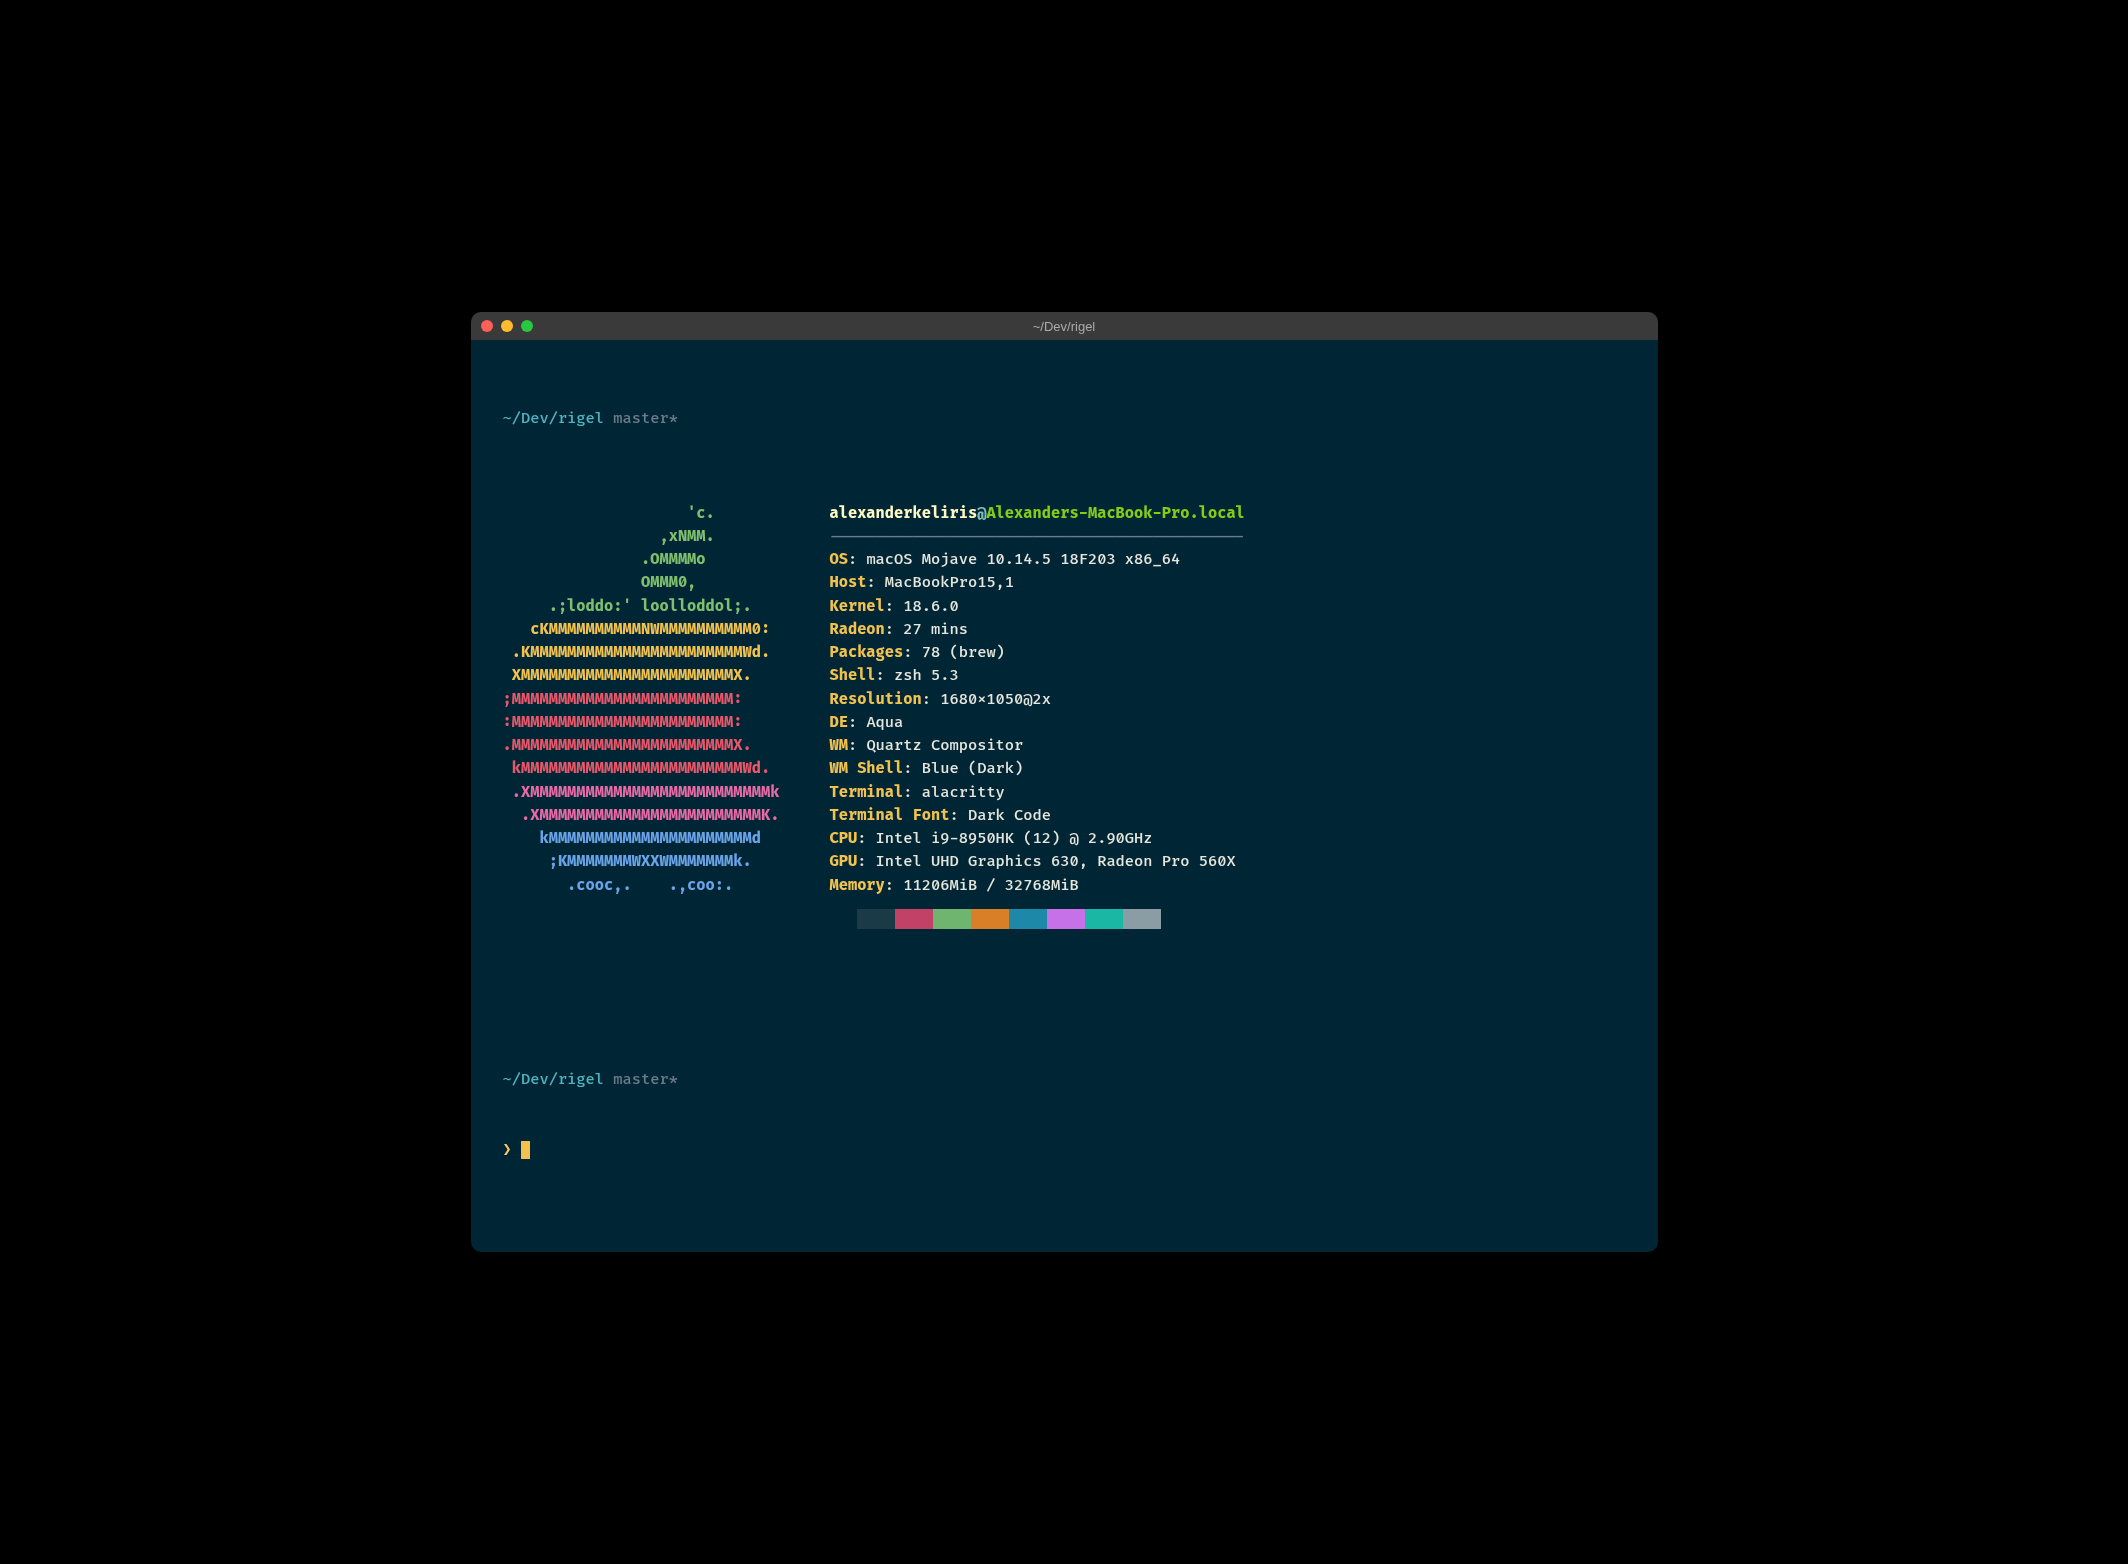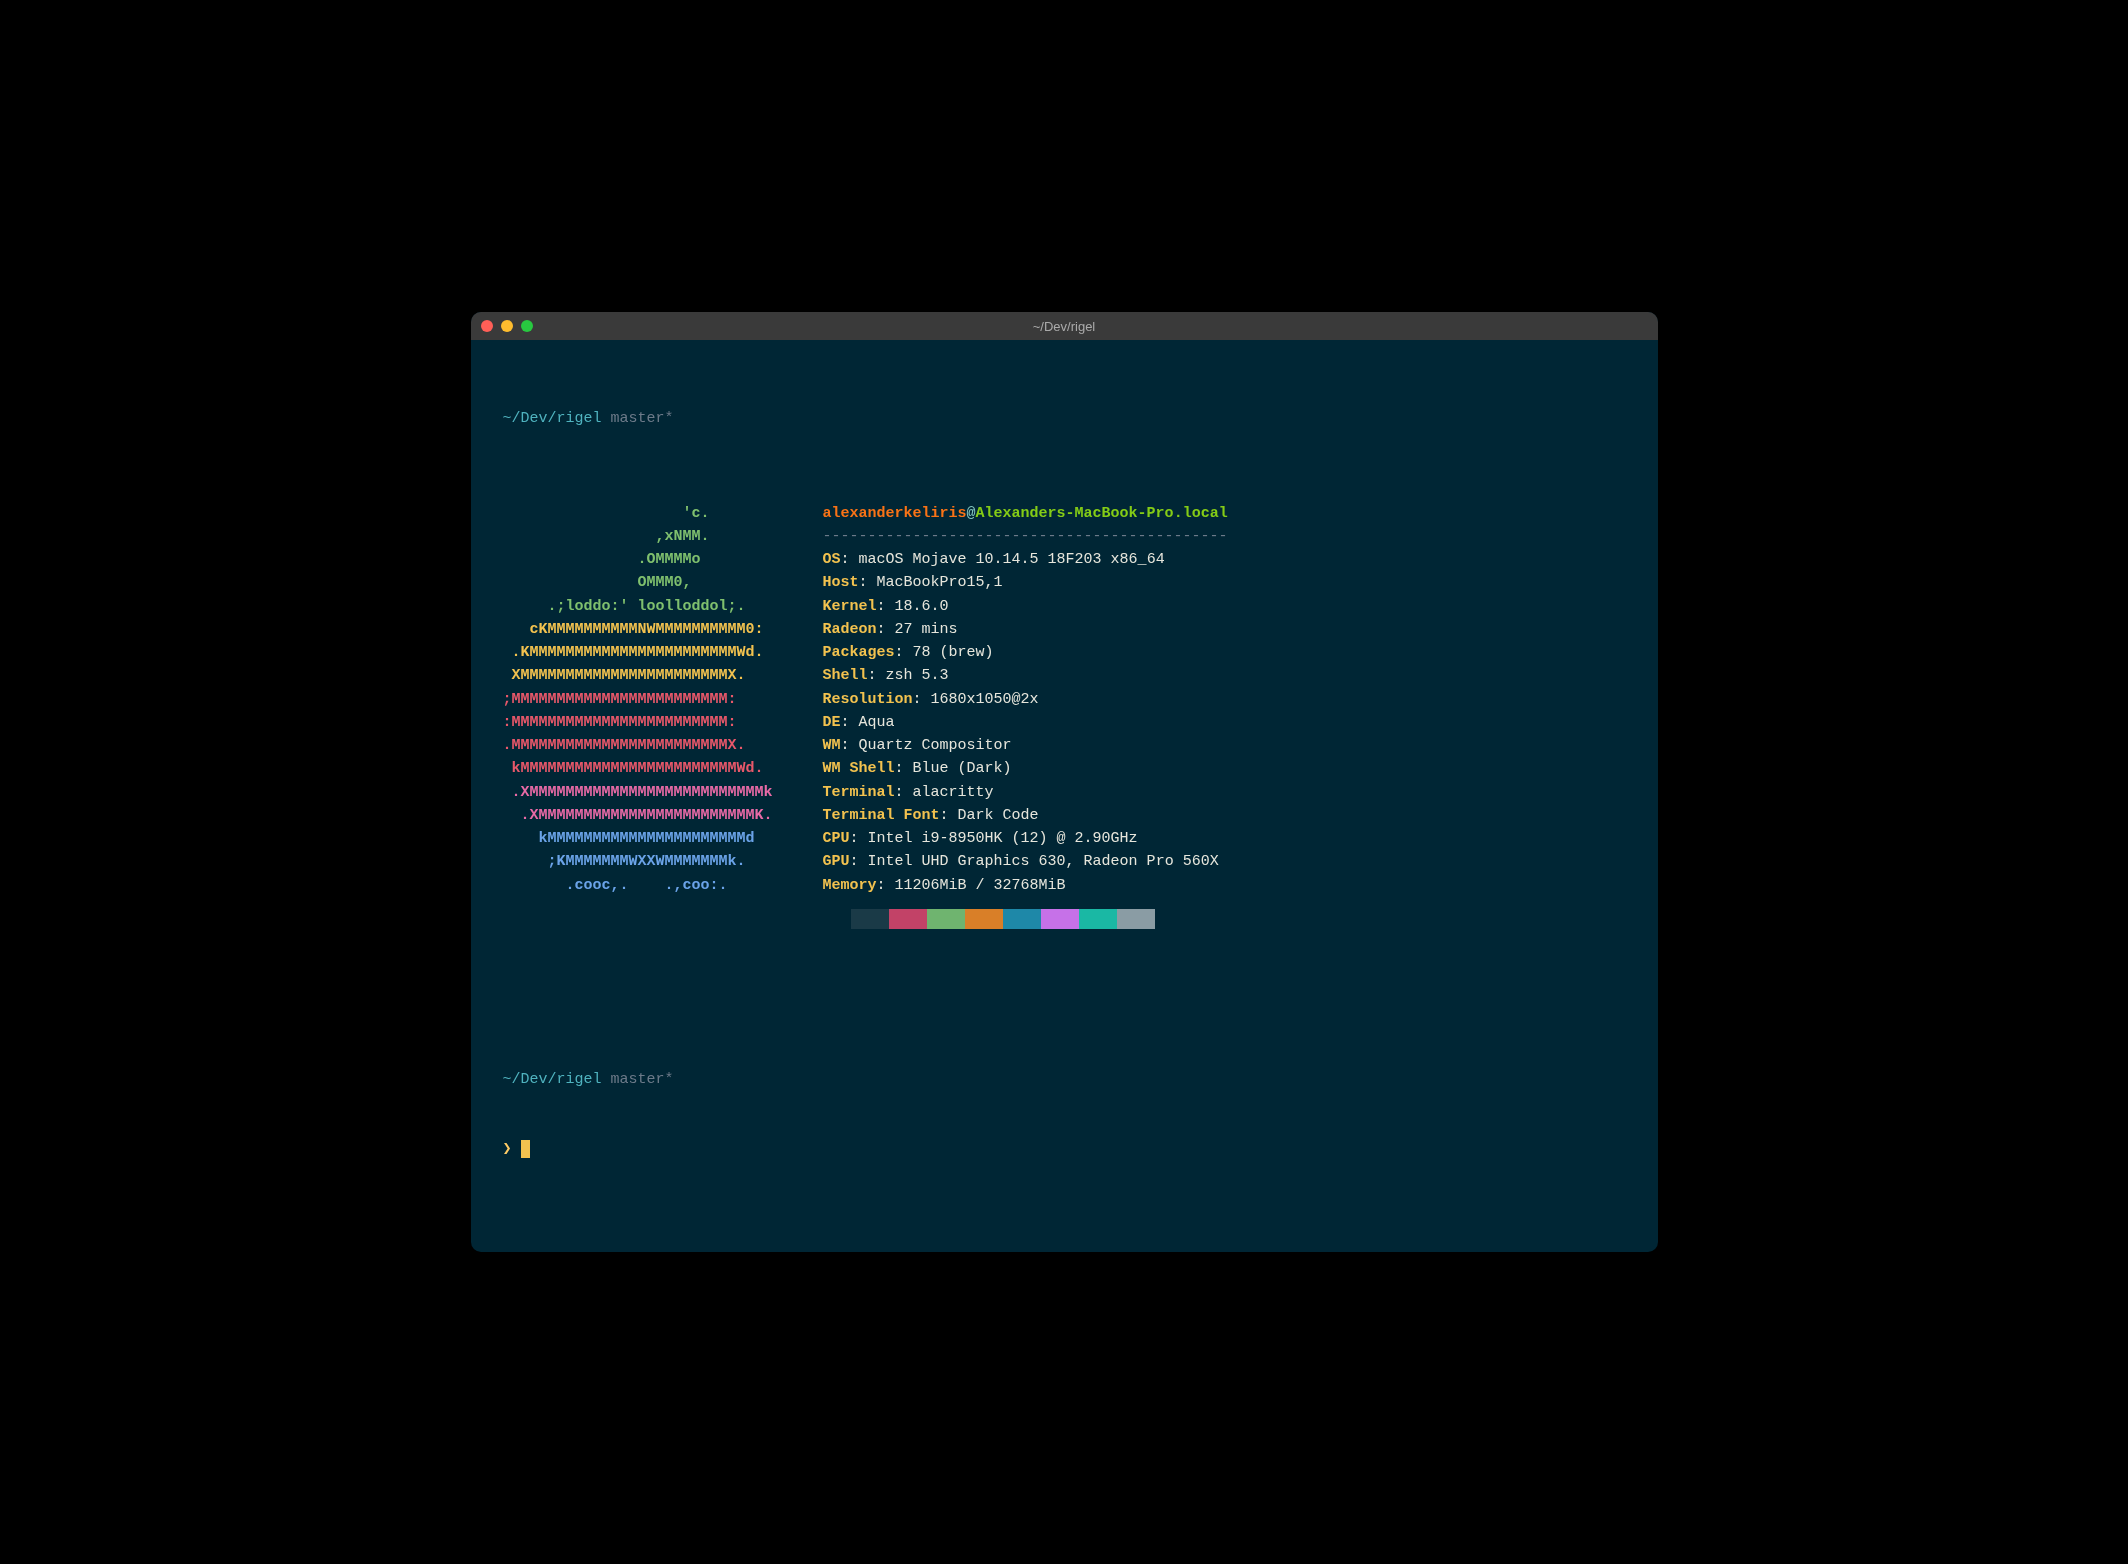--- a/index.html
+++ b/index.html
@@ -51,21 +51,20 @@
       font-size: 13px;
       font-family: -apple-system, BlinkMacSystemFont, sans-serif;
     }
     .terminal {
       padding: 20px 32px;
       font-size: 15px;
       line-height: 1.55;
       color: #e6e6dc;
       white-space: pre;
       font-weight: 500;
-      font-family: Liberation Mono, monospace;
     }
     .prompt-path { color: #4fb3bf; }
     .prompt-branch { color: #6c7a89; }
     .prompt-arrow { color: #ffcc66; font-weight: bold; }
     .cmd { color: #7fc1bc; }
     .neofetch-container {
       display: flex;
       gap: 50px;
       margin-top: 2px;
     }
@@ -74,21 +73,21 @@
       font-weight: bold;
     }
     .ascii-green { color: #7fc06e; }
     .ascii-yellow { color: #f2c24f; }
     .ascii-red { color: #e8586a; margin-top: 48px; }
     .ascii-pink { color: #e86aa6; }
     .ascii-blue { color: #6aa3e8; }
     .info-block {
       white-space: pre;
     }
-    .info-user { color: #f97316; font-weight: bold; }
+    .info-user { color: #fef9c3; font-weight: bold; }
     .info-at { color: #7fc1bc; font-weight: bold; }
     .info-host { color: #84cc16; font-weight: bold; }
     .info-sep { color: #6c7a89; }
     .info-label { color: #f2c24f; font-weight: bold; }
     .info-value { color: #e6e6dc; }
     .color-blocks {
       display: flex;
       margin-top: 12px;
       margin-left: 28px;
     }

